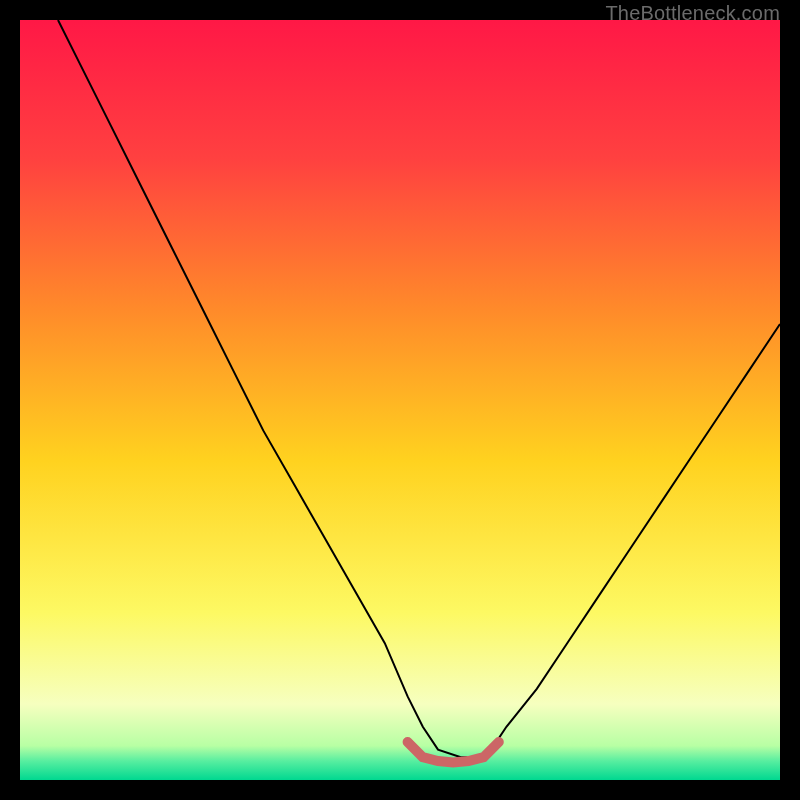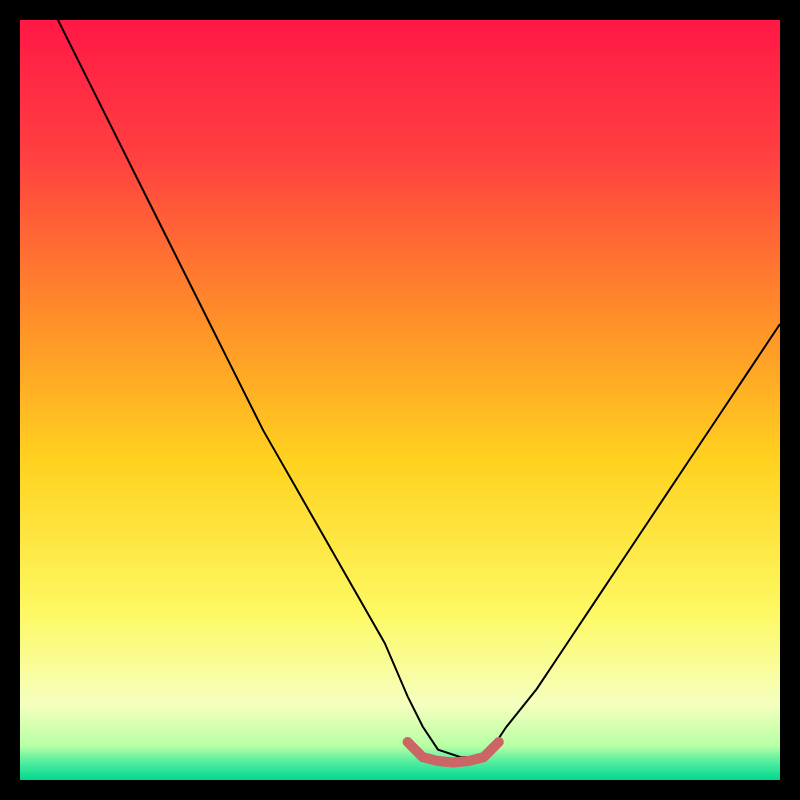--- a/index.html
+++ b/index.html
@@ -49,13 +49,14 @@
           <stop offset="90%" stop-color="#f6ffbf"></stop>
           <stop offset="95.5%" stop-color="#b8ffa4"></stop>
           <stop offset="97.5%" stop-color="#58eea0"></stop>
           <stop offset="100%" stop-color="#00d890"></stop>
         </linearGradient>
     </defs>
     <rect id="bg-rect" x="0" y="0" width="760" height="760" fill="url(#bg)"></rect>
     <path id="curve" fill="none" d="M38.0 0.0 L60.8 45.6 L91.2 106.4 L121.6 167.2 L152.0 228.0 L182.4 288.8 L212.8 349.6 L243.2 410.4 L273.6 463.6 L304.0 516.8 L334.4 570.0 L364.8 623.2 L387.6 676.4 L402.8 706.8 L418.0 729.6 L440.8 737.2 L456.0 737.2 L471.2 729.6 L486.4 706.8 L516.8 668.8 L547.2 623.2 L577.6 577.6 L608.0 532.0 L638.4 486.4 L668.8 440.8 L699.2 395.2 L729.6 349.6 L760.0 304.0" stroke="#000000" stroke-width="2"></path>
     <path id="band" fill="none" d="M387.6 722.0 L402.8 737.2 L418.0 741.0 L433.2 742.5 L448.4 741.0 L463.6 737.2 L478.8 722.0" stroke="#cc6666" stroke-width="10" stroke-linecap="round"></path>
   </svg>
+  <div class="watermark">TheBottleneck.com</div>
 </div>
 
 </body></html>

